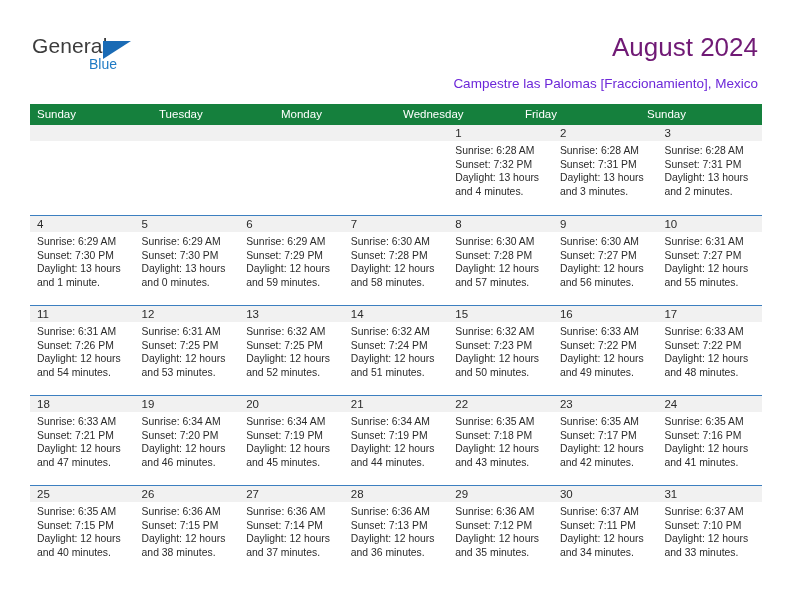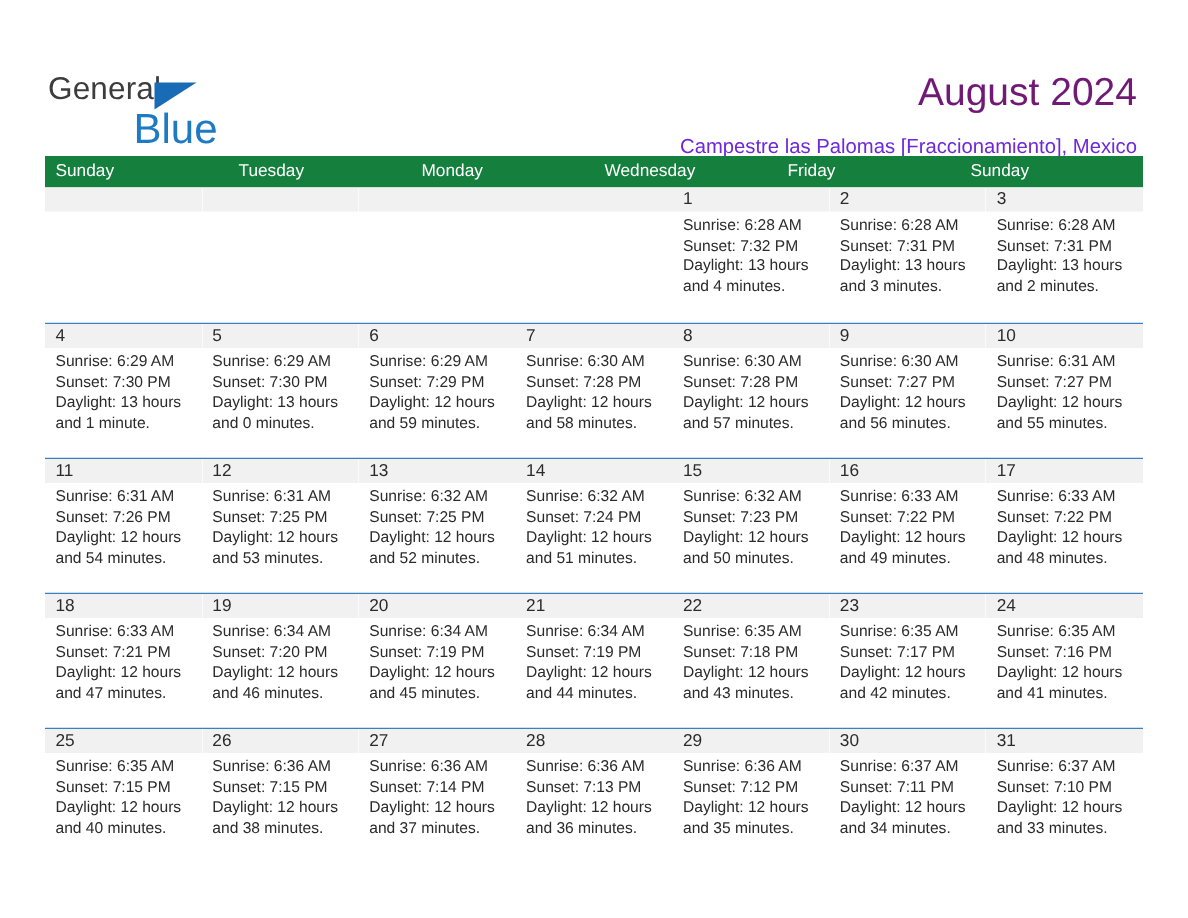--- a/index.html
+++ b/index.html
@@ -17,21 +17,21 @@
     position: relative;
     width: 792px;
     height: 612px;
     background: #ffffff;
   }
 
   
   .header {
     position: absolute;
     left: 0;
-    top: 14px;
+    top: 0;
     width: 792px;
     height: 104px;
   }
 
   .logo {
     position: absolute;
     left: 32px;
     top: 34px;
     width: 150px;
     height: 52px;
@@ -52,21 +52,21 @@
     width: 0;
     height: 0;
     border-top: 0 solid transparent;
     border-left: 28px solid #1a6bb5;
     border-bottom: 18px solid transparent;
   }
   .logo-blue {
     position: absolute;
     left: 57px;
     top: 22px;
-    font-size: 28px;
+    font-size: 14px;
     color: #1f7ac4;
     font-family: "Liberation Sans", sans-serif;
   }
 
   .title {
     position: absolute;
     right: 34px;
     top: 32px;
     font-size: 26px;
     color: #701a75;

